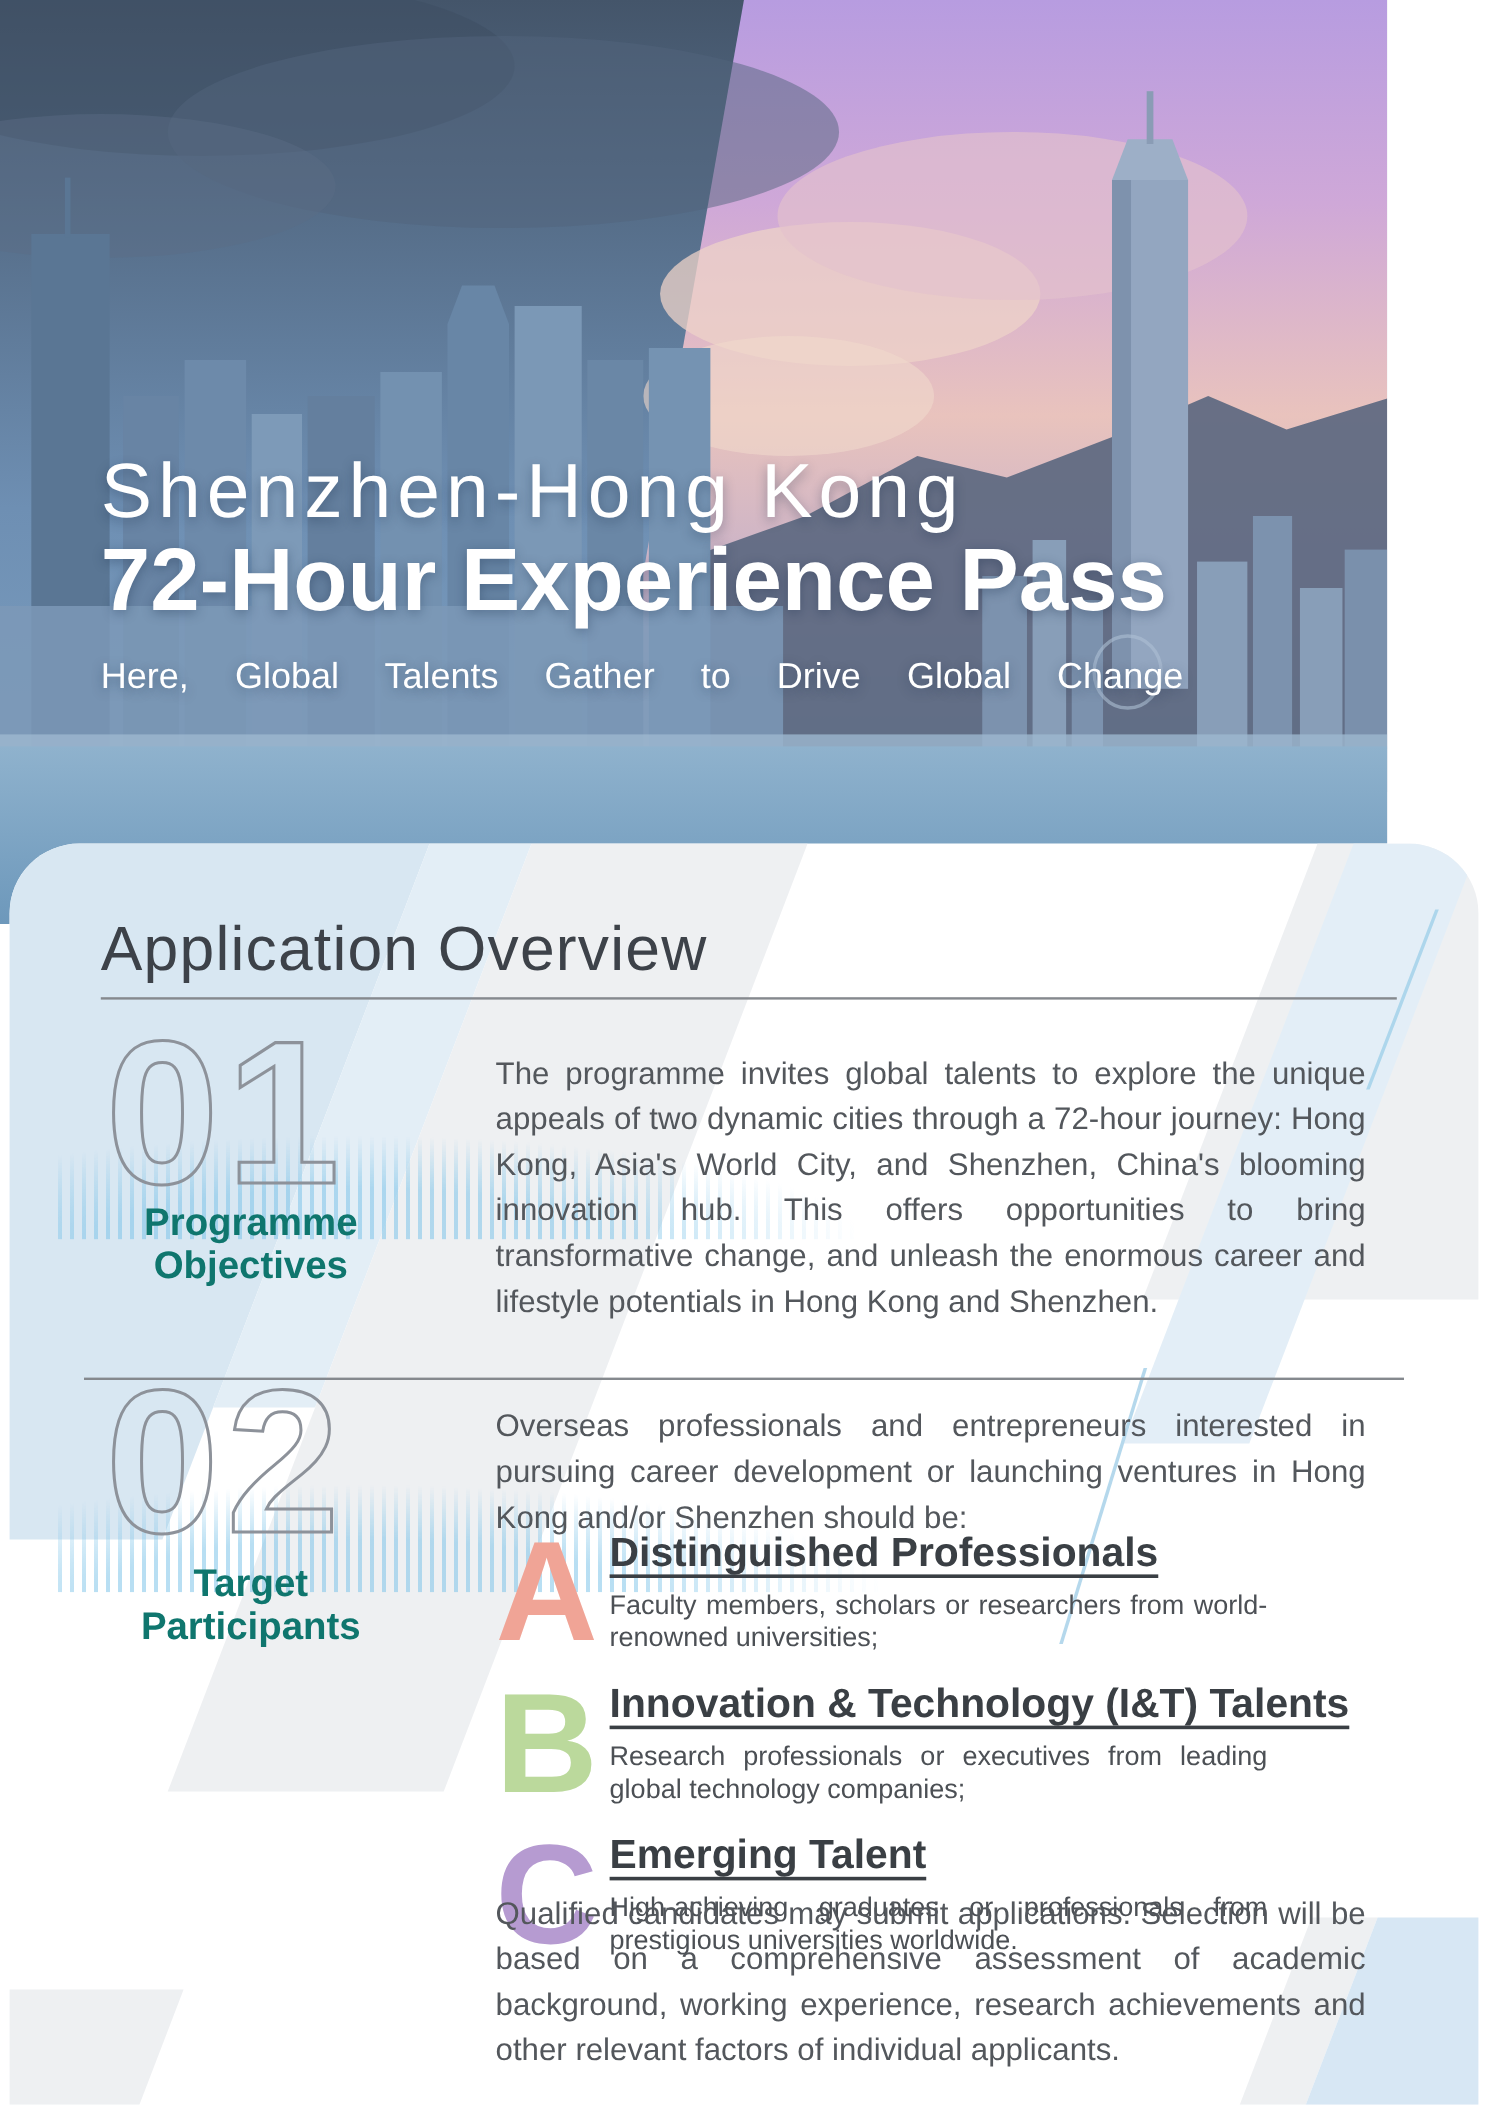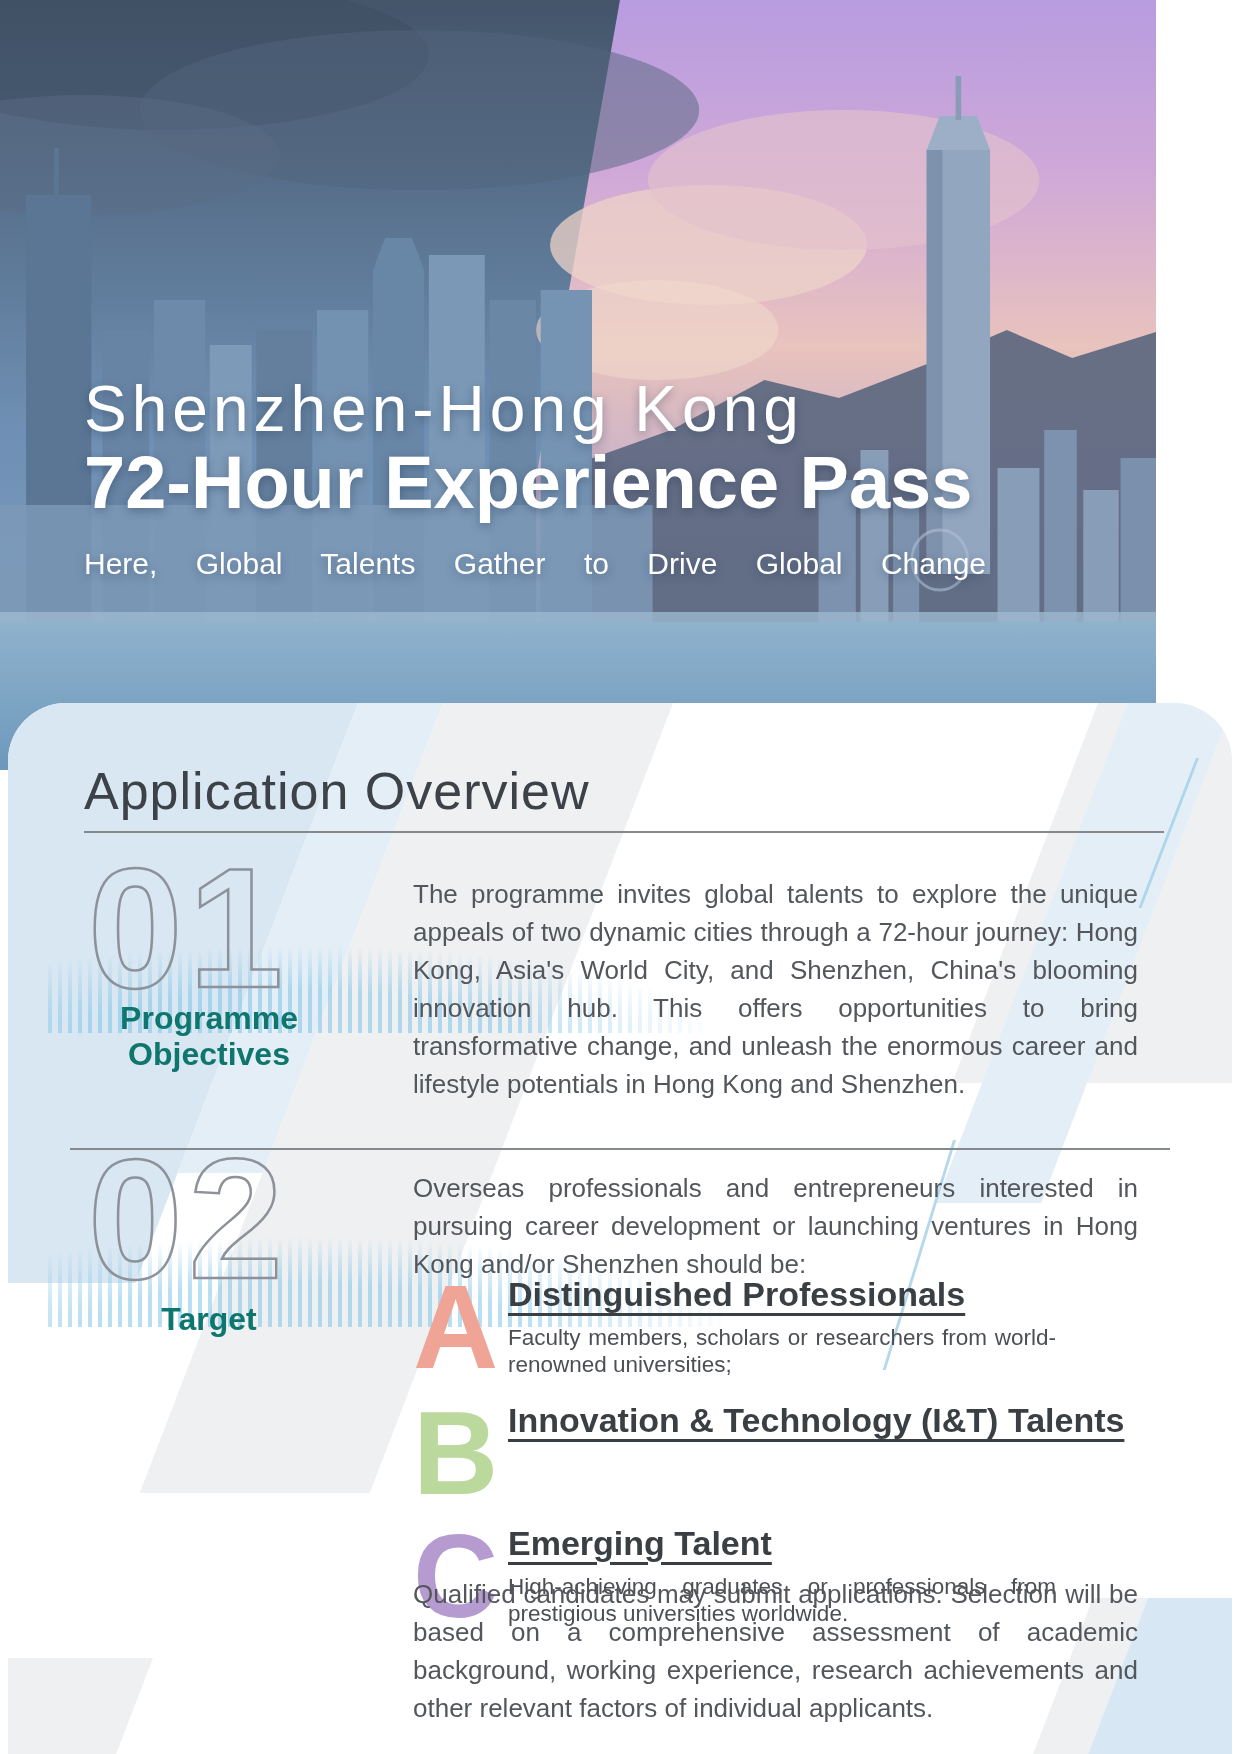--- a/index.html
+++ b/index.html
@@ -177,35 +177,37 @@
       <div>Objectives</div>
     </div>
     <div class="body-text body-1">The programme invites global talents to explore the unique appeals of two dynamic cities through a 72-hour journey: Hong Kong, Asia's World City, and Shenzhen, China's blooming innovation hub. This offers opportunities to bring transformative change, and unleash the enormous career and lifestyle potentials in Hong Kong and Shenzhen.</div>
 
     <div class="rule rule-2"></div>
 
     <div class="wave wave-2"></div>
     <div class="big-num num-2">02</div>
     <div class="sec-title sec-title-2">
       <div>Target</div>
+      <div>Participants</div>
     </div>
     <div class="body-text intro-2">Overseas professionals and entrepreneurs interested in pursuing career development or launching ventures in Hong Kong and/or Shenzhen should be:</div>
 
     <div class="cats">
       <div class="cat">
         <div class="cat-letter" style="color: rgb(240, 164, 150);">A</div>
         <div class="cat-body">
           <div class="cat-title">Distinguished Professionals</div>
           <div class="cat-desc">Faculty members, scholars or researchers from world-renowned universities;</div>
         </div>
       </div>
       <div class="cat">
         <div class="cat-letter" style="color: rgb(187, 217, 156);">B</div>
         <div class="cat-body">
           <div class="cat-title">Innovation &amp; Technology (I&amp;T) Talents</div>
+          <div class="cat-desc">Research professionals or executives from leading global technology companies;</div>
         </div>
       </div>
       <div class="cat">
         <div class="cat-letter" style="color: rgb(182, 155, 209);">C</div>
         <div class="cat-body">
           <div class="cat-title">Emerging Talent</div>
           <div class="cat-desc">High-achieving graduates or professionals from prestigious universities worldwide.</div>
         </div>
       </div>
     </div>

